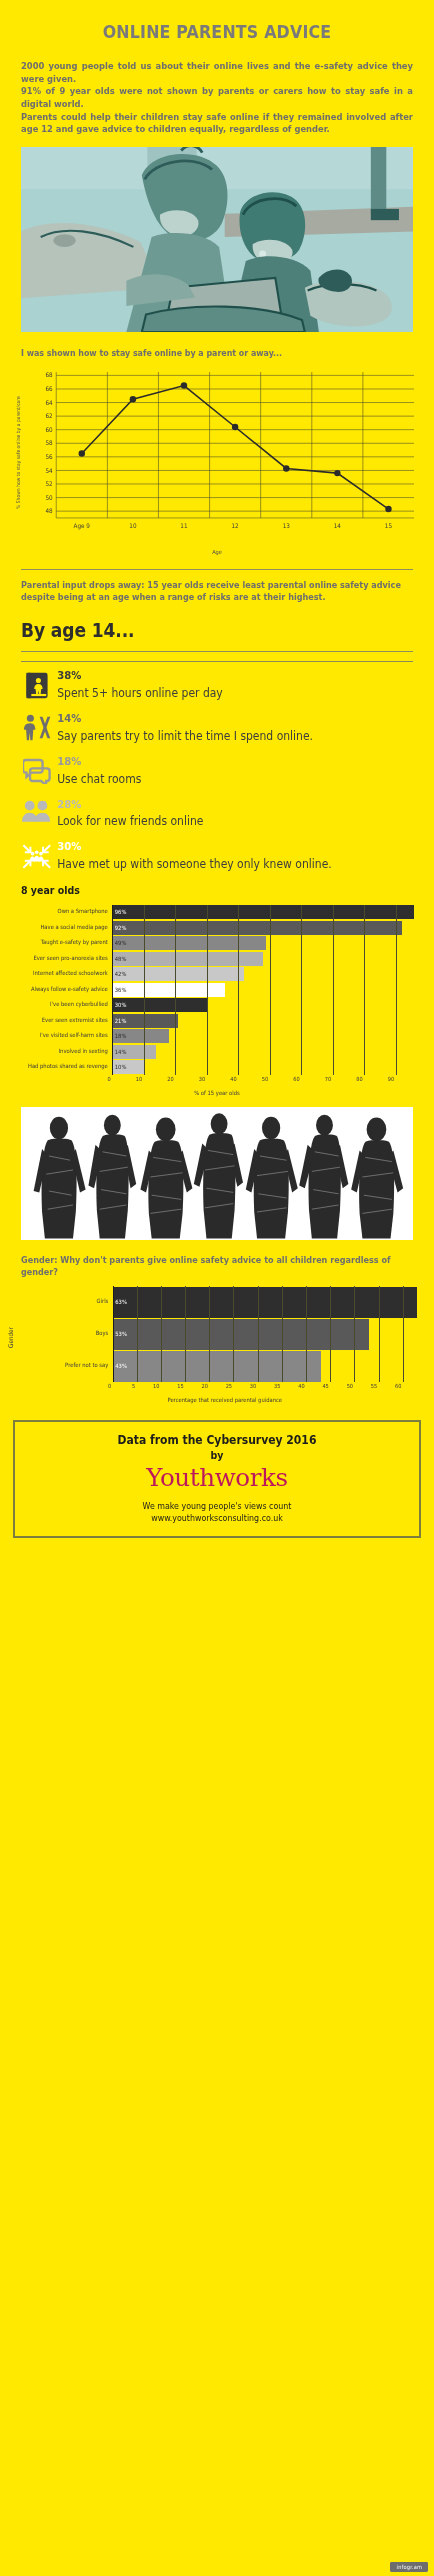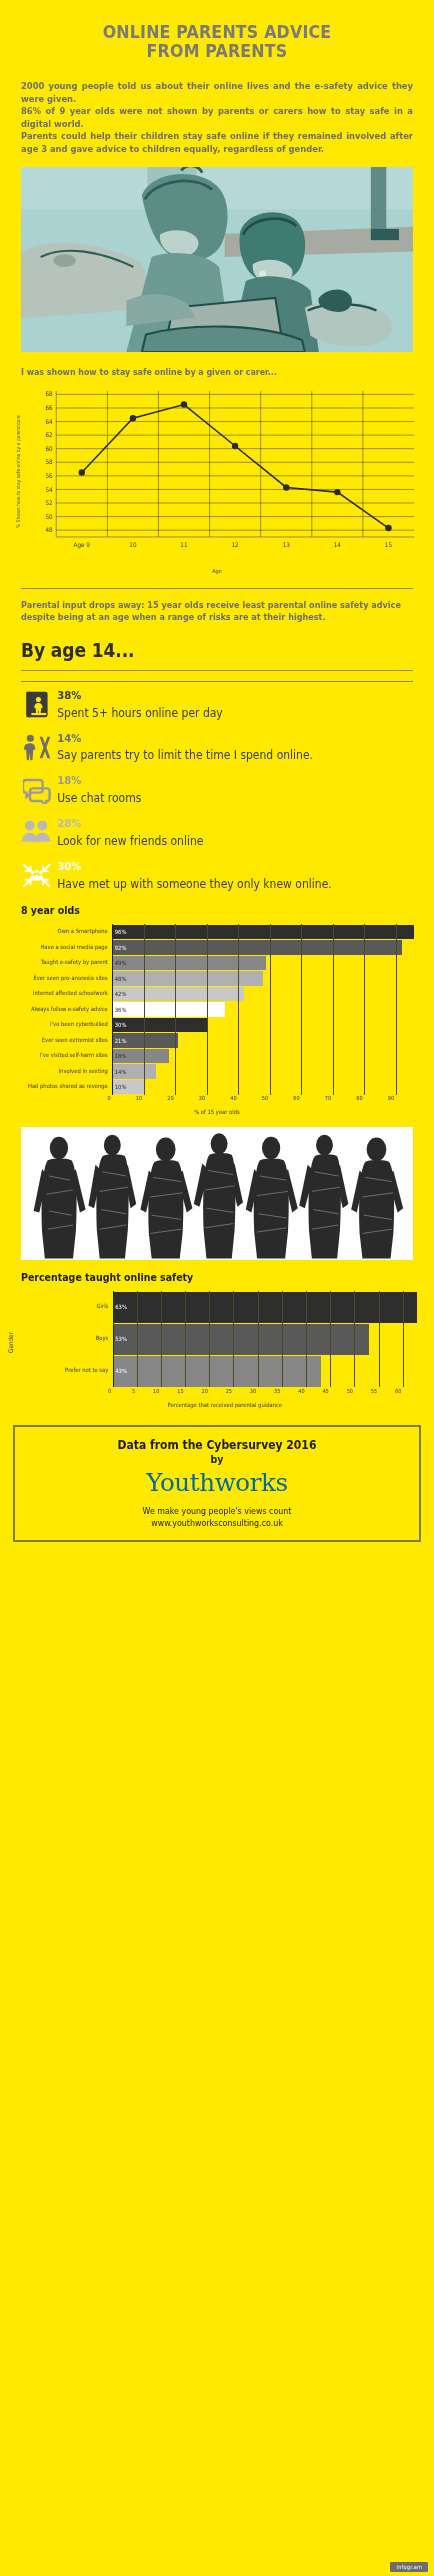--- a/index.html
+++ b/index.html
@@ -127,46 +127,45 @@
   .footer {
     margin:17px 12.6px 0 12.6px;
     border:2.1px solid #7d7d3e;
     padding:11.2px 7px 12.6px 7px;
     text-align:center;
   }
   .f1 { font-size:12px; font-weight:bold; color:#1d1d1d; }
   .f2 { font-size:10.5px; font-weight:bold; color:#1d1d1d; margin-top:1.4px; }
   .brand {
     font-family:"DejaVu Serif","Liberation Serif",serif;
-    font-size:24.6px; color:#0369a1; margin-top:2.8px; letter-spacing:-0.4px;
+    font-size:24.6px; color:#be185d; margin-top:2.8px; letter-spacing:-0.4px;
   }
   .f3 { font-size:8.8px; color:#1d1d1d; margin-top:8.4px; }
   .f4 { font-size:8.8px; color:#1d1d1d; margin-top:2.1px; }
 
   .infogram {
     position:absolute; right:5.6px; bottom:4.2px;
     background:#6d6d6d; color:#ffffff;
     font-size:5.6px; padding:2.1px 6.3px 2.1px 6.3px; border-radius:1.4px;
     letter-spacing:0.2px;
   }
 </style>
 </head>
 <body>
 
 <div class="page">
 
   <div class="title">
     <span>ONLINE PARENTS ADVICE</span>
-    <span class="l2">FROM PARENTS</span>
   </div>
 
   <div class="intro">
     <p>2000 young people told us about their online lives and the e-safety advice they were given.</p>
-    <p>86% of 9 year olds were not shown by parents or carers how to stay safe in a digital world.</p>
-    <p>Parents could help their children stay safe online if they remained involved after age 3 and gave advice to children equally, regardless of gender.</p>
+    <p>91% of 9 year olds were not shown by parents or carers how to stay safe in a digital world.</p>
+    <p>Parents could help their children stay safe online if they remained involved after age 12 and gave advice to children equally, regardless of gender.</p>
   </div>
 
   <div class="hero-wrap">
     <svg class="hero" viewBox="0 0 558 263" preserveAspectRatio="none">
       <rect x="0" y="0" width="558" height="263" fill="#a9d2d0"></rect>
 
       <rect x="0" y="0" width="558" height="60" fill="#b6d8d6"></rect>
       <rect x="180" y="0" width="70" height="60" fill="#9fc3c0"></rect>
       <path d="M290 95 L558 85 L558 120 L290 128 Z" fill="#a6aaa0"></path>
       <rect x="498" y="0" width="22" height="95" fill="#5f8b86"></rect>
@@ -192,21 +191,21 @@
       <path d="M178 238 C240 222 340 222 400 246 L404 263 L172 263 Z" fill="#5d8c85" stroke="#1f4f4a" stroke-width="3"></path>
 
       <path d="M404 200 C430 188 470 186 500 198 C526 208 534 226 524 240 C506 262 440 258 412 240 Z" fill="#b0c6bf"></path>
       <path d="M408 204 C436 192 478 192 506 204" fill="none" stroke="#1f4f4a" stroke-width="3"></path>
       <path d="M424 186 C436 172 458 170 468 182 C476 192 468 206 452 206 C436 206 420 198 424 186 Z" fill="#2e5d59"></path>
 
       <path d="M150 190 C180 176 216 178 238 196 L248 214 L150 226 Z" fill="#86a9a2"></path>
     </svg>
   </div>
 
-  <div class="cap">I was shown how to stay safe online by a given or carer...</div>
+  <div class="cap">I was shown how to stay safe online by a parent or away...</div>
 
   <div class="linechart-box">
     <div class="lc-ylabel">% Shown how to stay safe online by a parent/care</div>
     <svg class="lc-svg" width="395" height="181" viewBox="0 0 562 258">
       <g id="lc-yticks">
           <text x="39" y="211.3" font-size="9" fill="#3b3b3b" text-anchor="end" font-family="DejaVu Sans Condensed, Liberation Sans, sans-serif">48</text>
           <text x="39" y="192.0" font-size="9" fill="#3b3b3b" text-anchor="end" font-family="DejaVu Sans Condensed, Liberation Sans, sans-serif">50</text>
           <text x="39" y="172.6" font-size="9" fill="#3b3b3b" text-anchor="end" font-family="DejaVu Sans Condensed, Liberation Sans, sans-serif">52</text>
           <text x="39" y="153.3" font-size="9" fill="#3b3b3b" text-anchor="end" font-family="DejaVu Sans Condensed, Liberation Sans, sans-serif">54</text>
           <text x="39" y="133.9" font-size="9" fill="#3b3b3b" text-anchor="end" font-family="DejaVu Sans Condensed, Liberation Sans, sans-serif">56</text>
@@ -519,21 +518,23 @@
                  M116 64 L150 70 M112 92 L152 86 M114 118 L150 124 M112 146 L150 140
                  M188 72 L228 78 M184 100 L230 94 M186 126 L228 132 M184 152 L228 146
                  M266 62 L302 68 M262 90 L304 84 M264 116 L302 122 M262 144 L302 138
                  M340 70 L378 76 M336 98 L380 92 M338 124 L378 130 M336 150 L378 144
                  M418 64 L452 70 M414 92 L454 86 M416 118 L452 124 M414 146 L452 140
                  M490 72 L528 78 M486 100 L530 94 M488 126 L528 132 M486 152 L528 146" fill="none"></path>
       </g>
     </svg>
   </div>
 
-  <div class="sub" style="margin-top:11.2px">Percentage taught online safety</div>
+  <div class="para" style="margin-top:14px">
+    <span style="color:#6e6e6e">Gender:</span><span> Why don't parents give online safety advice to all children regardless of gender?</span>
+  </div>
   <div class="hbar-box" id="gender-chart" style="padding-left:15.5px">
     <div class="gender-ylab">Gender</div>
   <div style="position: relative;">
         <div style="position: relative;">
           <div class="hbar-row" style="height: 32px;">
             <div class="hbar-lab" style="width:90px;flex:0 0 90px">Girls</div>
             <div class="hbar-track">
               <div class="hbar-fill" style="width:96.92307692307692%;background:#2e2e2e">
                 <span class="hbar-val" style="color:#ffffff">63%</span>
               </div>

